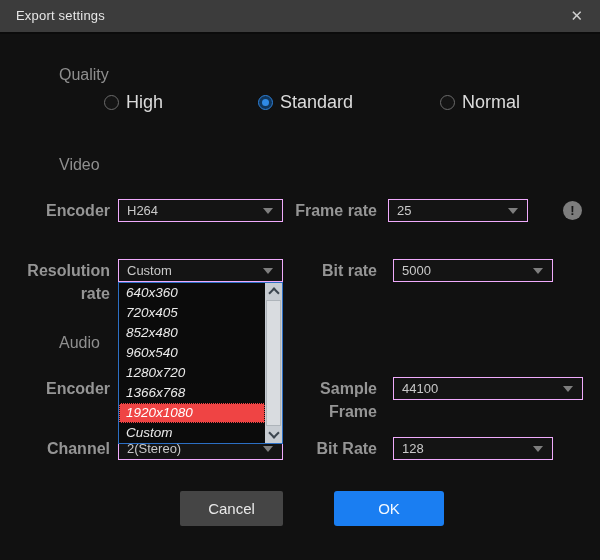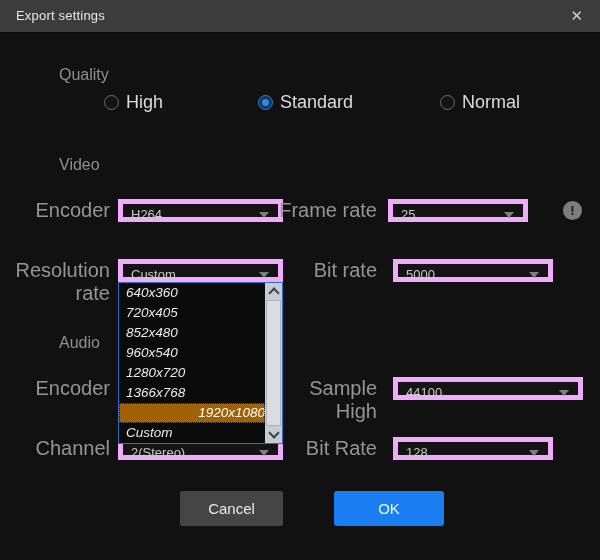--- a/index.html
+++ b/index.html
@@ -26,36 +26,36 @@
   }
 
   
   .heading{position:absolute;font-size:16px;color:#8f8f8f;}
   .heading.q{left:59px;top:66px;}
   .heading.v{left:59px;top:156px;}
   .heading.a{left:59px;top:334px;}
 
   .field-label{
     position:absolute;width:110px;text-align:right;
-    font-size:20px;color:#959595;line-height:23px;height:23px;
+    font-size:16px;color:#959595;line-height:23px;height:23px;font-weight:bold;
   }
   .field-label.right{left:268px;width:109px;}
   .lab-enc-v{left:0;top:199px;}
   .lab-fr{top:199px;}
   .lab-res{left:0;top:259px;}
   .lab-br-v{top:259px;}
   .lab-enc-a{left:0;top:377px;}
   .lab-sr{top:377px;}
   .lab-ch{left:0;top:437px;}
   .lab-br-a{top:437px;}
 
   
   .select{
     position:absolute;height:23px;background:#141414;
-    border:5px solid #f0abfc;box-sizing:border-box;cursor:pointer;
+    border:1px solid #f0abfc;box-sizing:border-box;cursor:pointer;
   }
   .select .select-value{
     position:absolute;left:8px;top:0;line-height:21px;
     font-size:13px;color:#c9c9c9;white-space:nowrap;
   }
   .select .select-arrow{
     position:absolute;right:9px;top:8px;width:0;height:0;
     border-left:5px solid transparent;border-right:5px solid transparent;
     border-top:6px solid #7e7e7e;
   }
@@ -97,22 +97,22 @@
   .listbox{
     position:absolute;left:118px;top:282px;width:165px;height:162px;
     background:#0b0b0b;border:1px solid #2c6fc4;box-sizing:border-box;z-index:10;
   }
   .list-items{position:absolute;left:0;top:0;right:17px;bottom:0;overflow:hidden;font-style:italic;}
   .list-item{
     height:20px;line-height:20px;padding-left:7px;
     font-size:13.5px;color:#eaeaea;white-space:nowrap;cursor:pointer;
   }
   .list-item.selected{
-    background:#a16207;color:#ffffff;
-    outline:1px dotted #0a0a0a;outline-offset:-1px;text-align:right;
+    background:#ef4444;color:#ffffff;
+    outline:1px dotted #0a0a0a;outline-offset:-1px;
   }
   .scrollbar{
     position:absolute;right:0;top:0;bottom:0;width:17px;background:#c7ccd2;
   }
   .sb-thumb{
     position:absolute;left:1px;right:1px;top:17px;bottom:17px;
     background:#d9dce0;border:1px solid #aeb4ba;box-sizing:border-box;
   }
   .sb-arrow{position:absolute;left:0;width:17px;height:17px;}
   .sb-arrow.up{top:0;}
@@ -181,21 +181,21 @@
   <div class="field-label right lab-br-v">Bit rate</div>
   <div class="select sel-br-v">
     <span class="select-value">5000</span>
     <span class="select-arrow"></span>
   </div>
 
   <div class="heading a">Audio</div>
 
   <div class="field-label lab-enc-a">Encoder</div>
 
-  <div class="field-label right lab-sr">Sample High</div>
+  <div class="field-label right lab-sr">Sample Frame</div>
   <div class="select sel-sr">
     <span class="select-value">44100</span>
     <span class="select-arrow"></span>
   </div>
 
   <div class="field-label lab-ch">Channel</div>
   <div class="select sel-ch">
     <span class="select-value">2(Stereo)</span>
     <span class="select-arrow"></span>
   </div>

